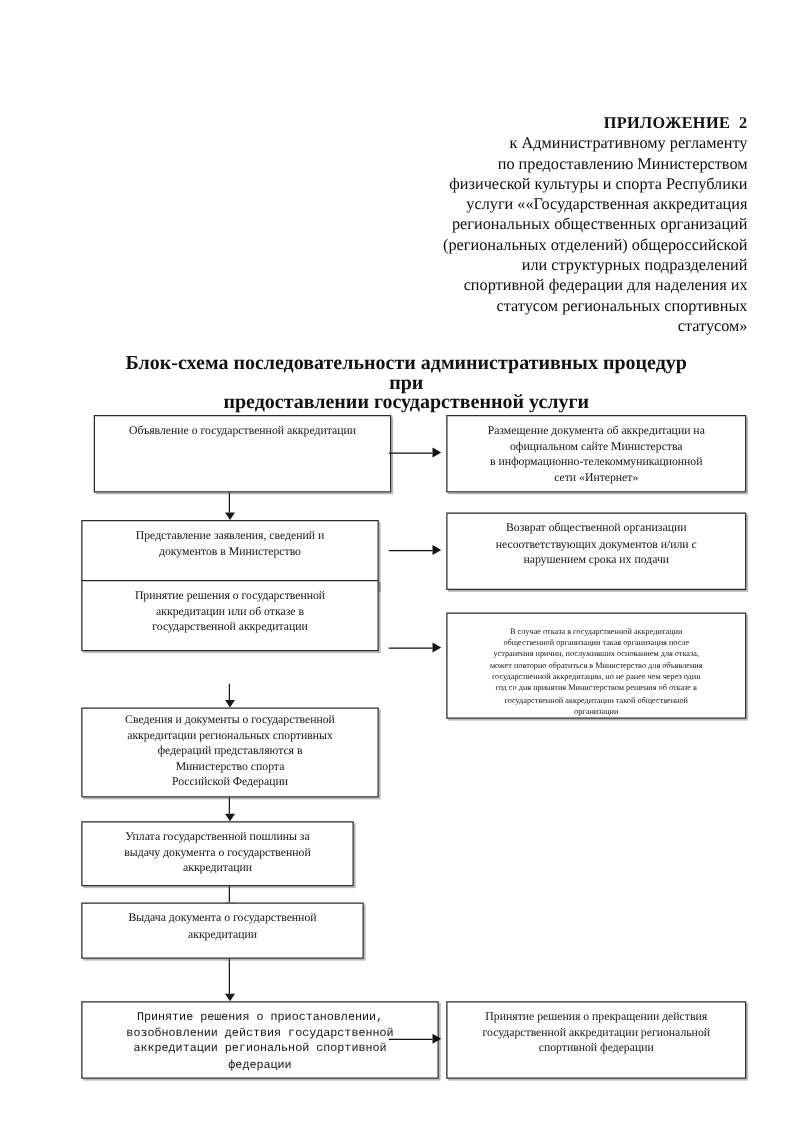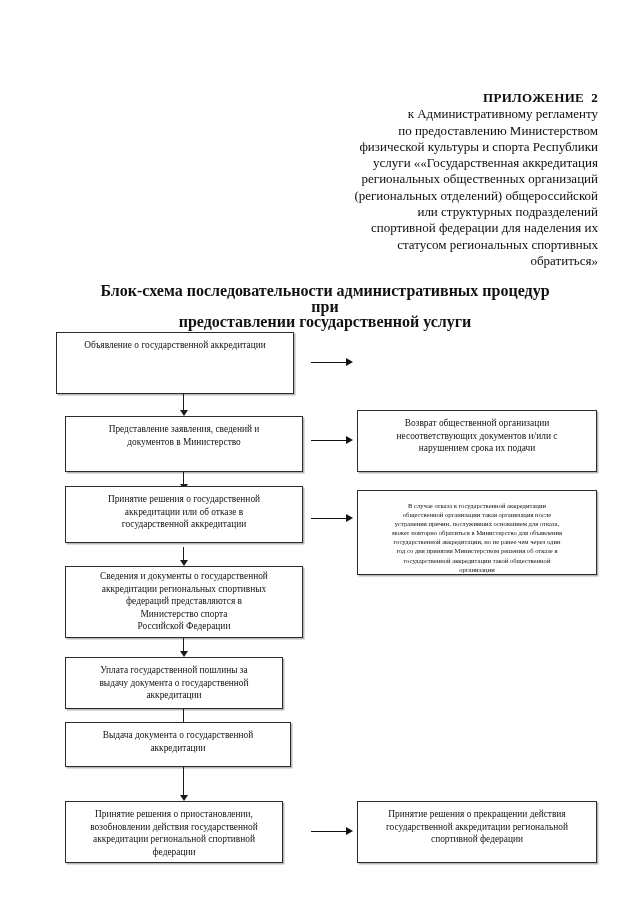--- a/index.html
+++ b/index.html
@@ -133,32 +133,38 @@
   <span class="hdr-line strong">ПРИЛОЖЕНИЕ  2</span>
   <span class="hdr-line">к Административному регламенту</span>
   <span class="hdr-line">по предоставлению Министерством</span>
   <span class="hdr-line">физической культуры и спорта Республики</span>
   <span class="hdr-line">услуги ««Государственная аккредитация</span>
   <span class="hdr-line">региональных общественных организаций</span>
   <span class="hdr-line">(региональных отделений) общероссийской</span>
   <span class="hdr-line">или структурных подразделений</span>
   <span class="hdr-line">спортивной федерации для наделения их</span>
   <span class="hdr-line">статусом региональных спортивных</span>
-  <span class="hdr-line">обратиться»</span>
+  <span class="hdr-line">статусом»</span>
 </div>
 
 <div class="chart-title">
   <span class="t-line">Блок-схема последовательности административных процедур при</span>
   <span class="t-line">предоставлении государственной услуги</span>
 </div>
 
 <div class="flow">
 
-  <div class="node" style="left:56px; top:332px; width:238px; height:62px;justify-content:flex-end;">
+  <div class="node" style="left:75px; top:332px; width:238px; height:62px;justify-content:flex-end;">
     <span class="node-text">Объявление о государственной аккредитации</span>
+  </div>
+  <div class="node" style="left:357px; top:332px; width:240px; height:62px;">
+    <span class="node-text">Размещение документа об аккредитации на
+официальном сайте Министерства
+в информационно-телекоммуникационной
+сети «Интернет»</span>
   </div>
   <div class="hconn" style="left:311px; top:358px; width:42px;">
     <span class="stem" style="width:35px;"></span>
     <span class="head"></span>
   </div>
 
   <div class="vconn" style="left:179px; top:394px; height:22px;">
     <span class="stem" style="height:16px;"></span>
     <span class="head"></span>
   </div>
@@ -175,21 +181,21 @@
   <div class="hconn" style="left:311px; top:436px; width:42px;">
     <span class="stem" style="width:35px;"></span>
     <span class="head"></span>
   </div>
 
   <div class="vconn" style="left:179px; top:472px; height:18px;">
     <span class="stem" style="height:12px;"></span>
     <span class="head"></span>
   </div>
 
-  <div class="node" style="left:65px; top:486px; width:238px; height:57px;">
+  <div class="node" style="left:65px; top:464px; width:238px; height:57px;">
     <span class="node-text">Принятие решения о государственной
 аккредитации или об отказе в
 государственной аккредитации</span>
   </div>
   <div class="node tiny" style="left:357px; top:490px; width:240px; height:85px;">
     <span class="node-text">В случае отказа в государственной аккредитации
 общественной организации такая организация после
 устранения причин, послуживших основанием для отказа,
 может повторно обратиться в Министерство для объявления
 государственной аккредитации, но не ранее чем через один
@@ -234,21 +240,21 @@
   <div class="node" style="left:65px; top:722px; width:226px; height:45px;">
     <span class="node-text">Выдача документа о государственной
 аккредитации</span>
   </div>
 
   <div class="vconn" style="left:179px; top:767px; height:34px;">
     <span class="stem" style="height:28px;"></span>
     <span class="head"></span>
   </div>
 
-  <div class="node" style="left:65px; top:801px; width:218px; height:62px;">
+  <div class="node" style="left:65px; top:801px; width:286px; height:62px;font-family:Liberation Mono, monospace;">
     <span class="node-text">Принятие решения о приостановлении,
 возобновлении действия государственной
 аккредитации региональной спортивной
 федерации</span>
   </div>
   <div class="node" style="left:357px; top:801px; width:240px; height:62px;">
     <span class="node-text">Принятие решения о прекращении действия
 государственной аккредитации региональной
 спортивной федерации</span>
   </div>

